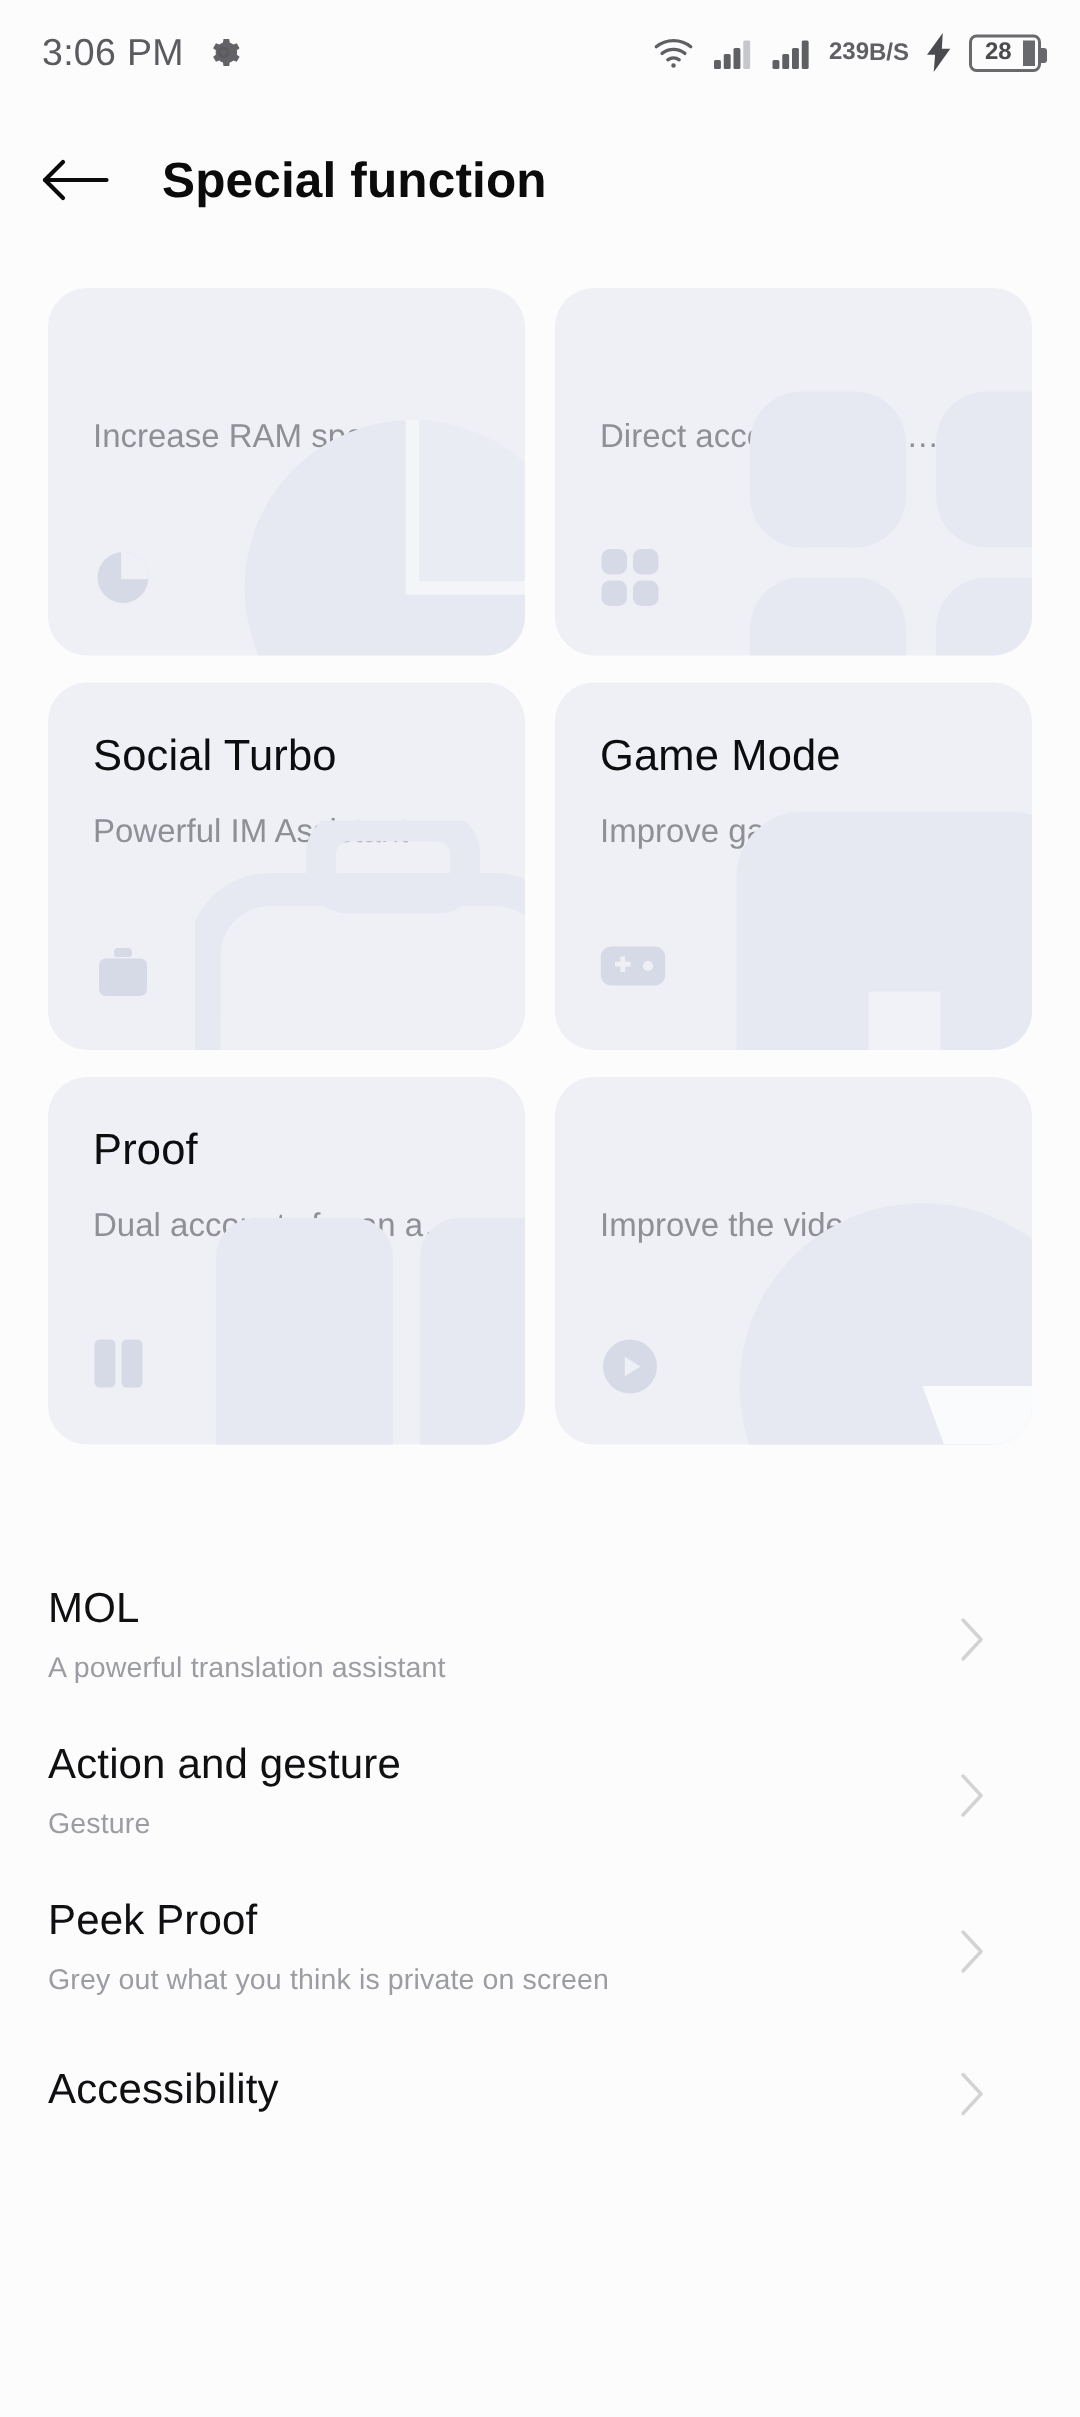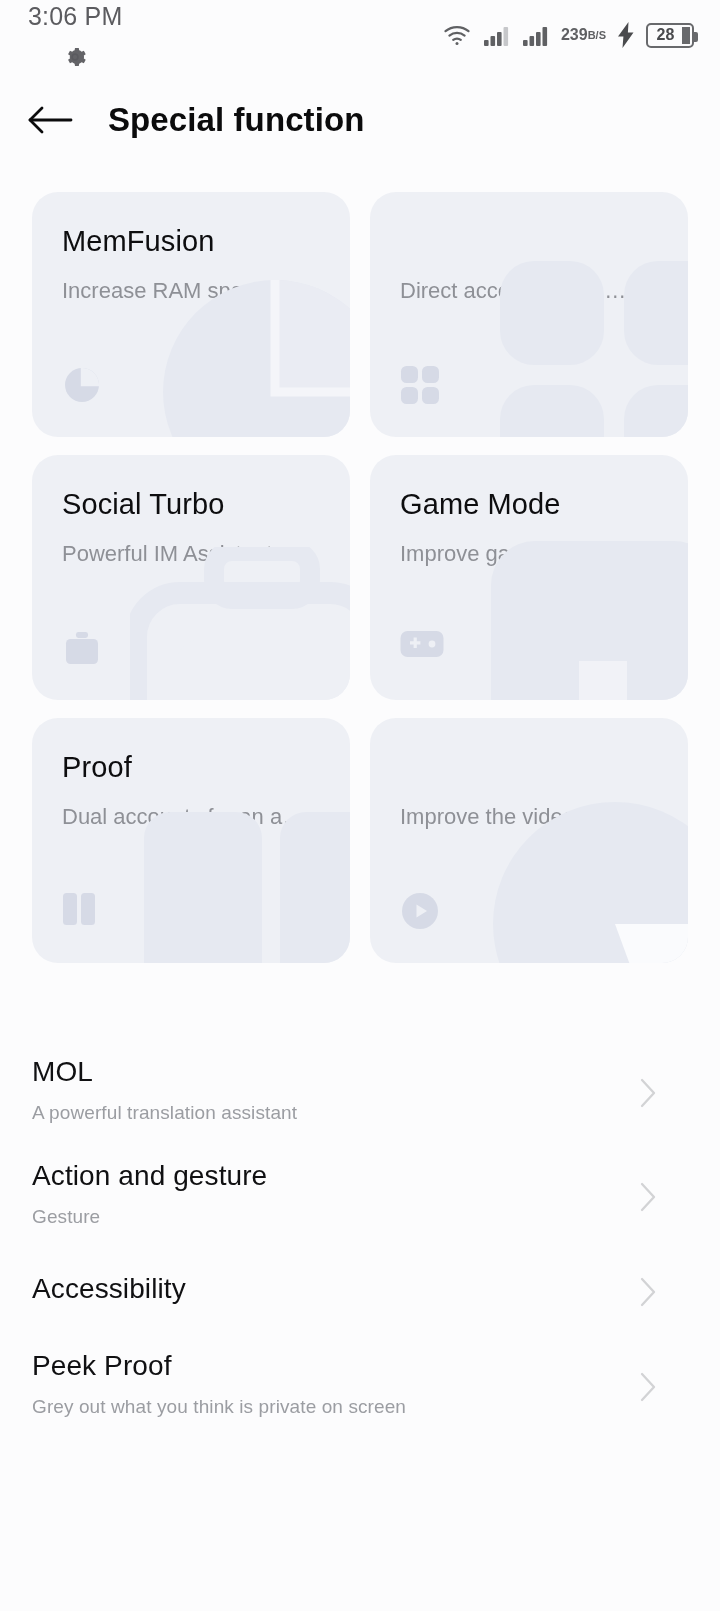--- a/index.html
+++ b/index.html
@@ -9,28 +9,28 @@
     font-family:"Liberation Sans", sans-serif;
     overflow:hidden;
   }
 
   
   .statusbar{
     height:70px; width:100%;
     display:flex; align-items:center; justify-content:space-between;
     padding:0 26px 0 28px;
   }
-  .sb-left{ display:flex; align-items:center; gap:14px;flex-direction:column; }
+  .sb-left{ display:flex; align-items:center; gap:14px; }
   .sb-time{ font-size:25px; color:#5b5b5f; letter-spacing:.2px; }
   .sb-right{ display:flex; align-items:center; gap:11px; }
   .gear{ width:24px; height:24px; position:relative; }
   .gear svg, .sb-right svg{ display:block; }
   .netspeed{ display:flex; flex-direction:row; align-items:center; line-height:1; }
   .netspeed .n{ font-size:16px; color:#5f6063; font-weight:bold; }
-  .netspeed .u{ font-size:11px; color:#5f6063; font-weight:bold; margin-top:1px; }
+  .netspeed .u{ font-size:16px; color:#5f6063; font-weight:bold; margin-top:1px; }
   .batt{
     width:48px; height:25px; border:2.5px solid #68696c; border-radius:5px;
     position:relative; display:flex; align-items:center; justify-content:center;
   }
   .batt:after{
     content:""; position:absolute; right:-6px; top:7px;
     width:4px; height:10px; background:#68696c; border-radius:0 2px 2px 0;
   }
   .batt .lvl{ font-size:16px; color:#4a4b4e; font-weight:bold; padding-right:9px; }
   .batt .fill{
@@ -150,21 +150,20 @@
 </div>
 
 <div class="grid">
 
   <div class="card">
     <svg class="wm" style="right:-40px; bottom:-70px;" width="230" height="230" viewBox="0 0 230 230">
       <circle cx="115" cy="115" r="112" fill="#e6e9f1"></circle>
       <path d="M115 3 A112 112 0 0 1 227 115 L115 115 Z" fill="#eaecf3"></path>
       <path d="M115 3 v112 h112" stroke="#f4f5f9" stroke-width="9" fill="none"></path>
     </svg>
-    <span class="card-title">MemFusion</span>
     <span class="card-sub">Increase RAM space</span>
     <span class="card-icon">
       <svg width="40" height="40" viewBox="0 0 40 40">
         <circle cx="20" cy="20" r="17" fill="#d6dae6"></circle>
         <path d="M20 3 A17 17 0 0 1 37 20 L20 20 Z" fill="#eef0f5"></path>
         <path d="M20 3 v17 h17" stroke="#eef0f5" stroke-width="2.4" fill="none"></path>
       </svg>
     </span>
   </div>
 
@@ -268,36 +267,36 @@
       <span class="row-title">Action and gesture</span>
       <span class="row-sub">Gesture</span>
     </span>
     <span class="chev">
       <svg width="20" height="32" viewBox="0 0 20 32" fill="none" stroke="#b9babd" stroke-width="2.3" stroke-linecap="round" stroke-linejoin="round">
         <path d="M4 3l12 13L4 29"></path>
       </svg>
     </span>
   </div>
 
-  <div class="row nosub">
-    <span class="row-text">
-      <span class="row-title">Accessibility</span>
-    </span>
-    <span class="chev">
-      <svg width="20" height="32" viewBox="0 0 20 32" fill="none" stroke="#b9babd" stroke-width="2.3" stroke-linecap="round" stroke-linejoin="round">
-        <path d="M4 3l12 13L4 29"></path>
-      </svg>
-    </span>
-  </div>
-
   <div class="row">
     <span class="row-text">
       <span class="row-title">Peek Proof</span>
       <span class="row-sub">Grey out what you think is private on screen</span>
     </span>
     <span class="chev">
       <svg width="20" height="32" viewBox="0 0 20 32" fill="none" stroke="#b9babd" stroke-width="2.3" stroke-linecap="round" stroke-linejoin="round">
         <path d="M4 3l12 13L4 29"></path>
       </svg>
     </span>
   </div>
 
+  <div class="row nosub">
+    <span class="row-text">
+      <span class="row-title">Accessibility</span>
+    </span>
+    <span class="chev">
+      <svg width="20" height="32" viewBox="0 0 20 32" fill="none" stroke="#b9babd" stroke-width="2.3" stroke-linecap="round" stroke-linejoin="round">
+        <path d="M4 3l12 13L4 29"></path>
+      </svg>
+    </span>
+  </div>
+
 </div>
 
 </body></html>

